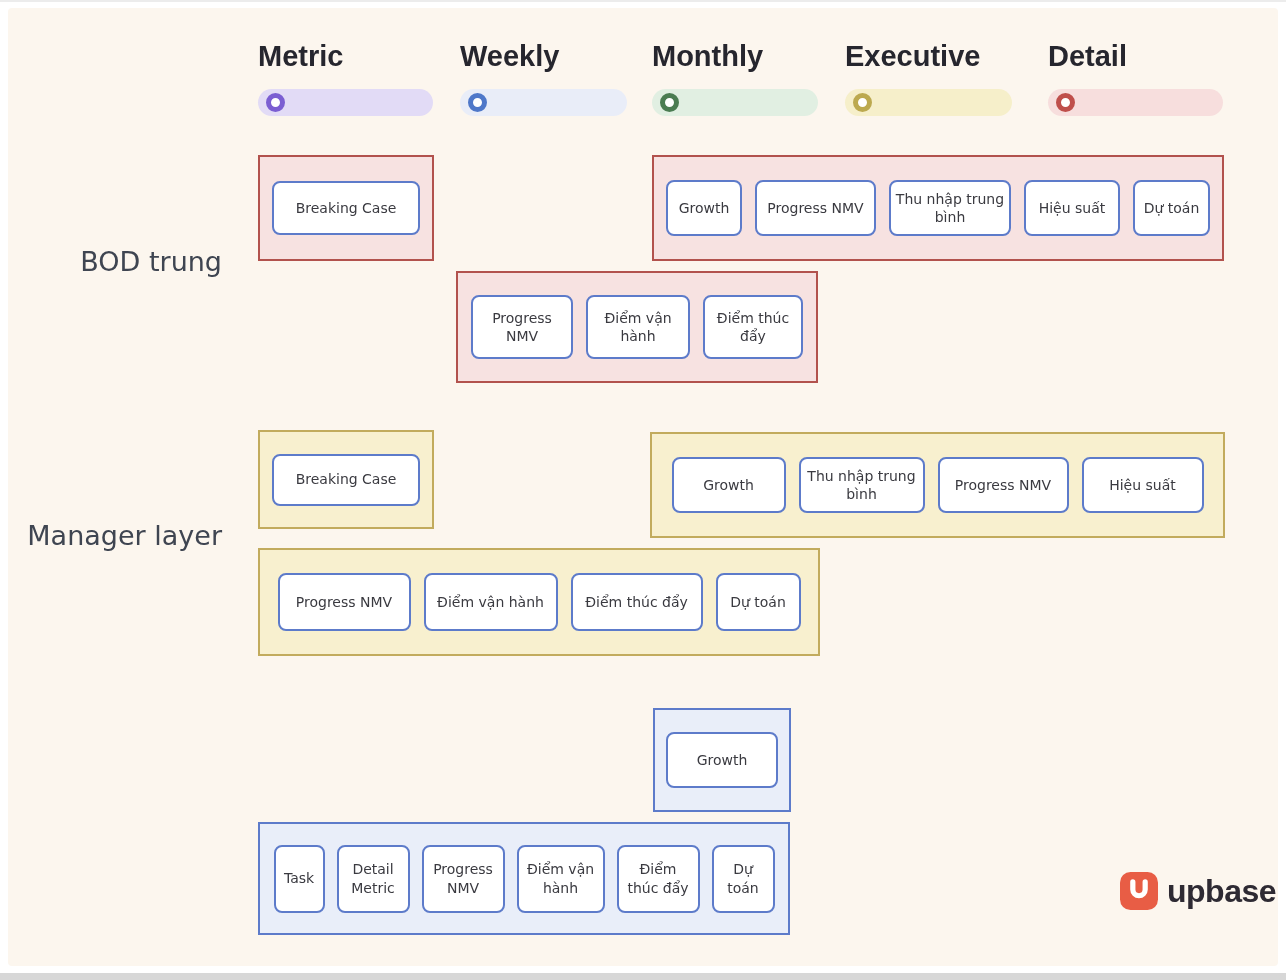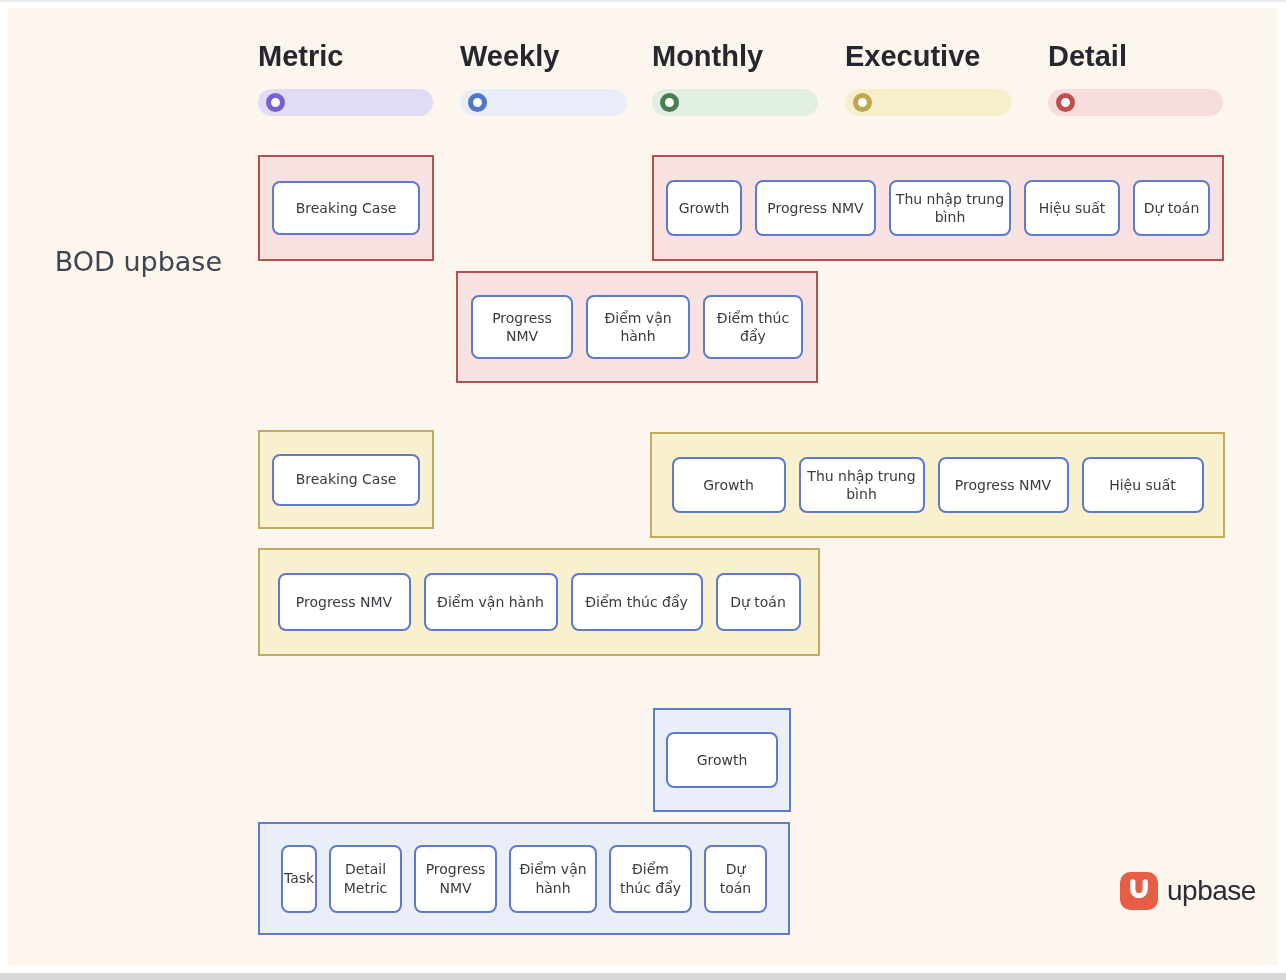--- a/index.html
+++ b/index.html
@@ -41,21 +41,21 @@
   .group.yellow{background:#f8f0cf;border-color:#c2ab5d;}
   .group.blue{background:#e9eef9;border-color:#5d7bca;}
 
   .box{
     background:#ffffff;border:2px solid #5d7bca;border-radius:8px;box-sizing:border-box;
     display:flex;align-items:center;justify-content:center;text-align:center;
     font-size:14px;color:#3a3a40;line-height:1.3;padding:2px 4px;
   }
 
   .logo{position:absolute;left:1120px;top:872px;display:flex;align-items:center;gap:9px;}
-  .logo-text{font-family:"Liberation Sans","DejaVu Sans",sans-serif;font-weight:normal;font-size:28px;color:#2e2a33;letter-spacing:-0.5px;}
+  .logo-text{font-family:"Liberation Sans","DejaVu Sans",sans-serif;font-weight:bold;font-size:32px;color:#2e2a33;letter-spacing:-0.5px;}
 </style>
 </head>
 <body>
 
 <div class="frame">
   <div class="canvas"></div>
   <div class="top-line"></div>
 
   <div class="col-header" style="left:258px;top:40px;">Metric</div>
   <div class="col-header" style="left:460px;top:40px;">Weekly</div>
@@ -72,21 +72,22 @@
   <div class="pill pill-monthly" style="left:652px;width:166px;">
       <span class="dot"></span>
     </div>
   <div class="pill pill-quaterly" style="left:845px;width:167px;">
       <span class="dot"></span>
     </div>
   <div class="pill pill-yearly" style="left:1048px;width:175px;">
       <span class="dot"></span>
     </div>
 
-  <div class="row-label" style="top:246px;">BOD upbase</div>
+  <div class="row-label" style="top:246px;">BOD trung</div>
+  <div class="row-label" style="top:520px;">Manager layer</div>
 
   <div class="group red" style="left:258px;top:155px;width:176px;height:106px;">
     <div class="box" style="width:148px;min-height:54px;">Breaking Case</div>
   </div>
 
   <div class="group red" style="left:652px;top:155px;width:572px;height:106px;">
     <div class="box" style="width:76px;min-height:56px;">Growth</div>
     <div class="box" style="width:121px;min-height:56px;">Progress NMV</div>
     <div class="box" style="width:122px;min-height:56px;">Thu nhập trung bình</div>
     <div class="box" style="width:96px;min-height:56px;">Hiệu suất</div>
@@ -115,21 +116,21 @@
     <div class="box" style="width:134px;min-height:58px;">Điểm vận hành</div>
     <div class="box" style="width:132px;min-height:58px;">Điểm thúc đẩy</div>
     <div class="box" style="width:85px;min-height:58px;">Dự toán</div>
   </div>
 
   <div class="group blue" style="left:653px;top:708px;width:138px;height:104px;">
     <div class="box" style="width:112px;min-height:56px;">Growth</div>
   </div>
 
   <div class="group blue" style="left:258px;top:822px;width:532px;height:113px;gap:12px;">
-    <div class="box" style="width:36px;min-height:68px;">Task</div>
+    <div class="box" style="width:51px;min-height:68px;">Task</div>
     <div class="box" style="width:73px;min-height:68px;">Detail Metric</div>
     <div class="box" style="width:83px;min-height:68px;">Progress NMV</div>
     <div class="box" style="width:88px;min-height:68px;">Điểm vận hành</div>
     <div class="box" style="width:83px;min-height:68px;">Điểm thúc đẩy</div>
     <div class="box" style="width:63px;min-height:68px;">Dự toán</div>
   </div>
 
   <div class="logo">
     <span style="display:inline-flex;">
       <svg width="38" height="38" viewBox="0 0 40 40" aria-hidden="true">

